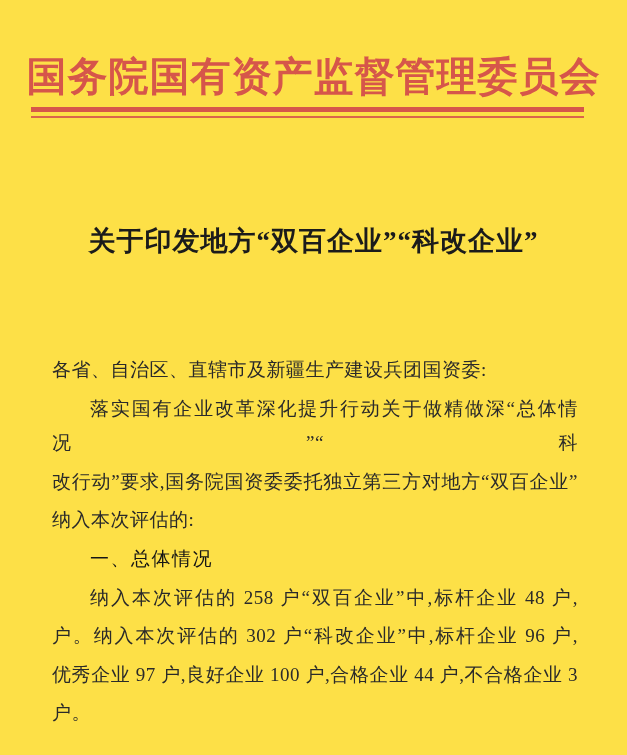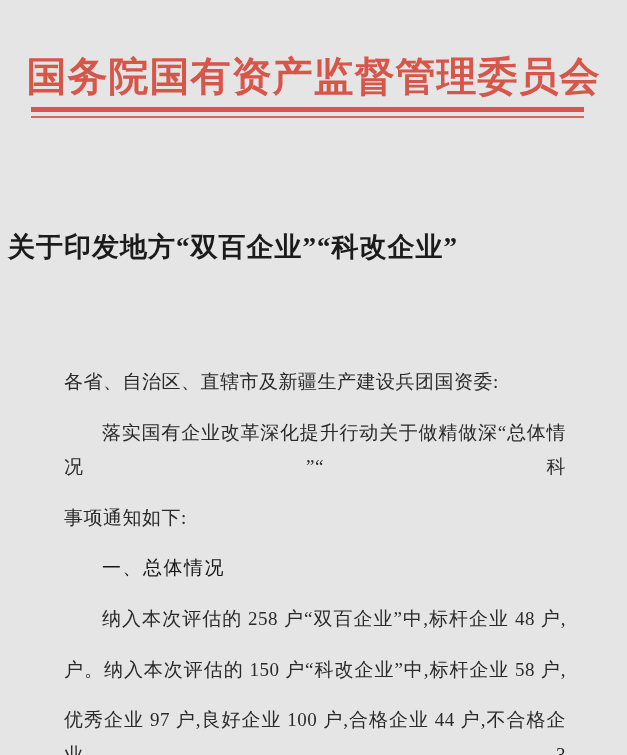--- a/index.html
+++ b/index.html
@@ -4,21 +4,21 @@
 <style>
   html, body {
     margin: 0;
     padding: 0;
     background: #ffffff;
   }
   .page {
     position: relative;
     width: 627px;
     height: 755px;
-    background: #e5e5e5;
+    background: #fde047;
     overflow: hidden;
     font-family: "Liberation Serif", "DejaVu Serif", serif;
   }
   
   .letterhead {
     position: absolute;
     top: 48px;
     left: 0;
     right: 0;
     text-align: center;
@@ -47,22 +47,22 @@
     margin-top: 4px;
     background: var(--accent, #d6564a);
     opacity: 0.9;
   }
   
   .doc-title {
     position: absolute;
     top: 222px;
     left: 0;
     right: 0;
-    margin: 8px;
-    text-align: left;
+    margin: 2px;
+    text-align: center;
     font-size: 27px;
     line-height: 35px;
     font-weight: bold;
     color: #1b1b1b;
     letter-spacing: 1px;
   }
   .doc-title .title-line {
     display: block;
   }
   
@@ -70,21 +70,21 @@
     position: absolute;
     top: 349px;
     left: 48px;
     width: 534px;
     font-size: 19px;
     line-height: 34.6px;
     color: #2a2a2a;
     letter-spacing: 0.5px;
   }
   .line {
-    margin: 16px;
+    margin: 4px;
     min-height: 34.6px;
   }
   .line.indent {
     text-indent: 38px;
   }
   .line.justify {
     text-align: justify;
     text-align-last: justify;
   }
   .line.heading {
@@ -108,21 +108,22 @@
     <div class="rule-thin"></div>
   </div>
 
   <h2 class="doc-title">
     <span class="title-line">关于印发地方“双百企业”“科改企业”</span>
   </h2>
 
   <main class="doc-body">
     <p class="line">各省、自治区、直辖市及新疆生产建设兵团国资委:</p>
     <p class="line indent justify">落实国有企业改革深化提升行动关于做精做深“总体情况”“科</p>
-    <p class="line">事项通知如下:</p>
+    <p class="line justify">改行动”要求,国务院国资委委托独立第三方对地方“双百企业”</p>
+    <p class="line">纳入本次评估的:</p>
     <p class="line indent heading">一、总体情况</p>
     <p class="line indent justify">纳入本次评估的 258 户“双百企业”中,标杆企业 48 户,</p>
-    <p class="line justify">户。纳入本次评估的 150 户“科改企业”中,标杆企业 58 户,</p>
+    <p class="line justify">户。纳入本次评估的 302 户“科改企业”中,标杆企业 96 户,</p>
     <p class="line justify">优秀企业 97 户,良好企业 100 户,合格企业 44 户,不合格企业 3</p>
     <p class="line">户。</p>
   </main>
 
 </div>
 
 </body></html>

